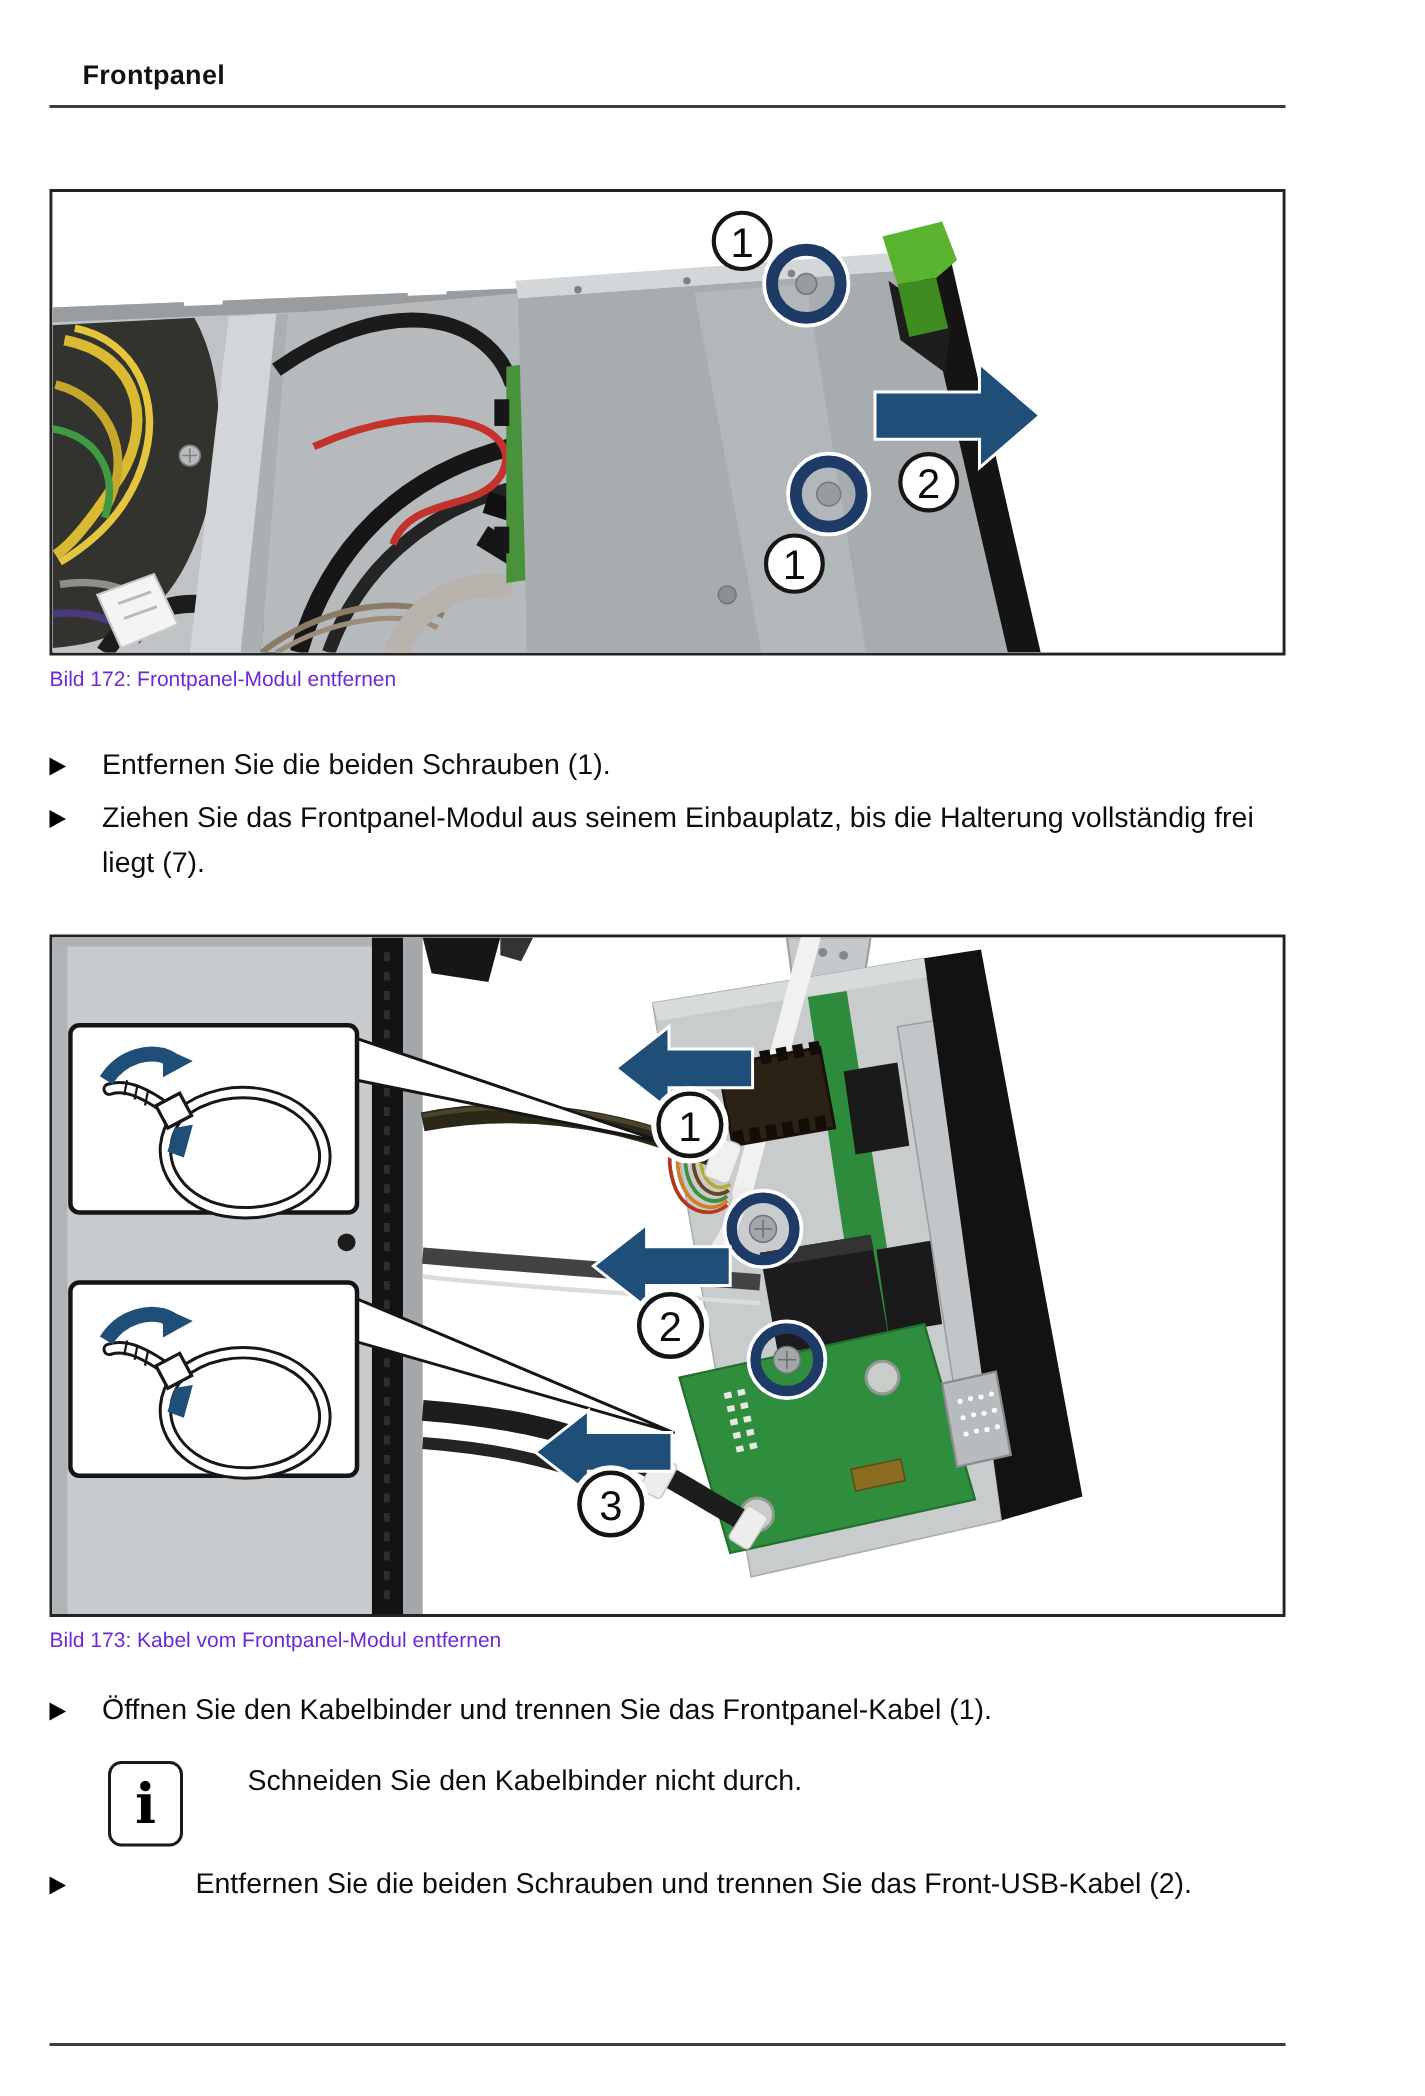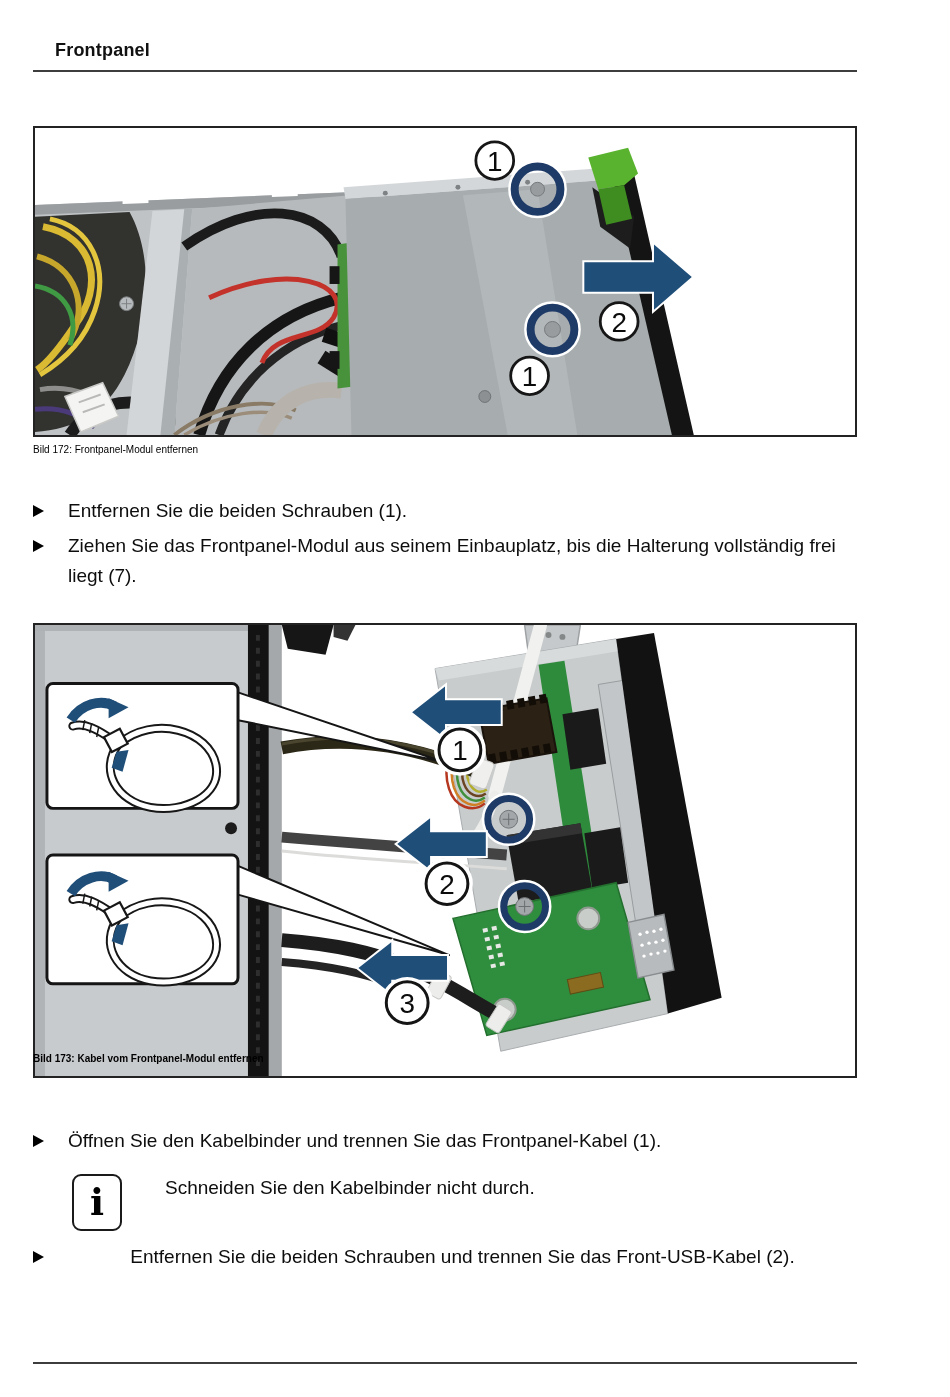--- a/index.html
+++ b/index.html
@@ -5,23 +5,23 @@
   html,body{margin:0;padding:0;background:#ffffff;}
   body{width:950px;height:1397px;position:relative;font-family:"Liberation Sans","DejaVu Sans",sans-serif;color:#111;}
   .abs{position:absolute;}
   .page-title{left:33px;top:40px;font-size:18px;font-weight:bold;letter-spacing:.2px;margin-left:22px;}
   .rule{left:33px;width:824px;height:2px;background:#3d3d3d;}
   .rule-top{top:70px;}
   .figure-box{left:33px;width:824px;border:2px solid #232323;box-sizing:border-box;background:#fff;}
   .fig1{top:126px;height:311px;}
   .fig2{top:623px;height:455px;}
   .figure-box svg{display:block;width:100%;height:100%;}
-  .caption{left:33px;font-size:10px;color:#000000;}
+  .caption{left:33px;font-size:14px;color:#6d28d9;}
   .cap1{top:444px;}
-  .cap2{top:1053px;font-weight:bold;}
+  .cap2{top:1085px;}
   .step{left:33px;width:824px;font-size:19px;line-height:30px;color:#0d0d0d;display:flex;}
   .step .marker{flex:0 0 35px;padding-top:9px;}
   .step .marker i{display:block;width:0;height:0;border-left:11px solid #000;border-top:6.5px solid transparent;border-bottom:6.5px solid transparent;}
   .step .txt{flex:1;}
   .s1{top:496px;}
   .s2{top:531px;}
   .s3{top:1126px;}
   .s4{top:1242px;text-align:center;}
   .note-icon{left:72px;top:1174px;width:50px;height:57px;border:2.5px solid #1a1a1a;border-radius:9px;box-sizing:border-box;display:flex;align-items:center;justify-content:center;font-family:"DejaVu Serif","Liberation Serif",serif;font-weight:bold;font-size:37px;line-height:1;color:#000;}
   .note-text{left:137px;top:1174px;width:700px;font-size:19px;line-height:28px;color:#0d0d0d;margin-left:28px;}

